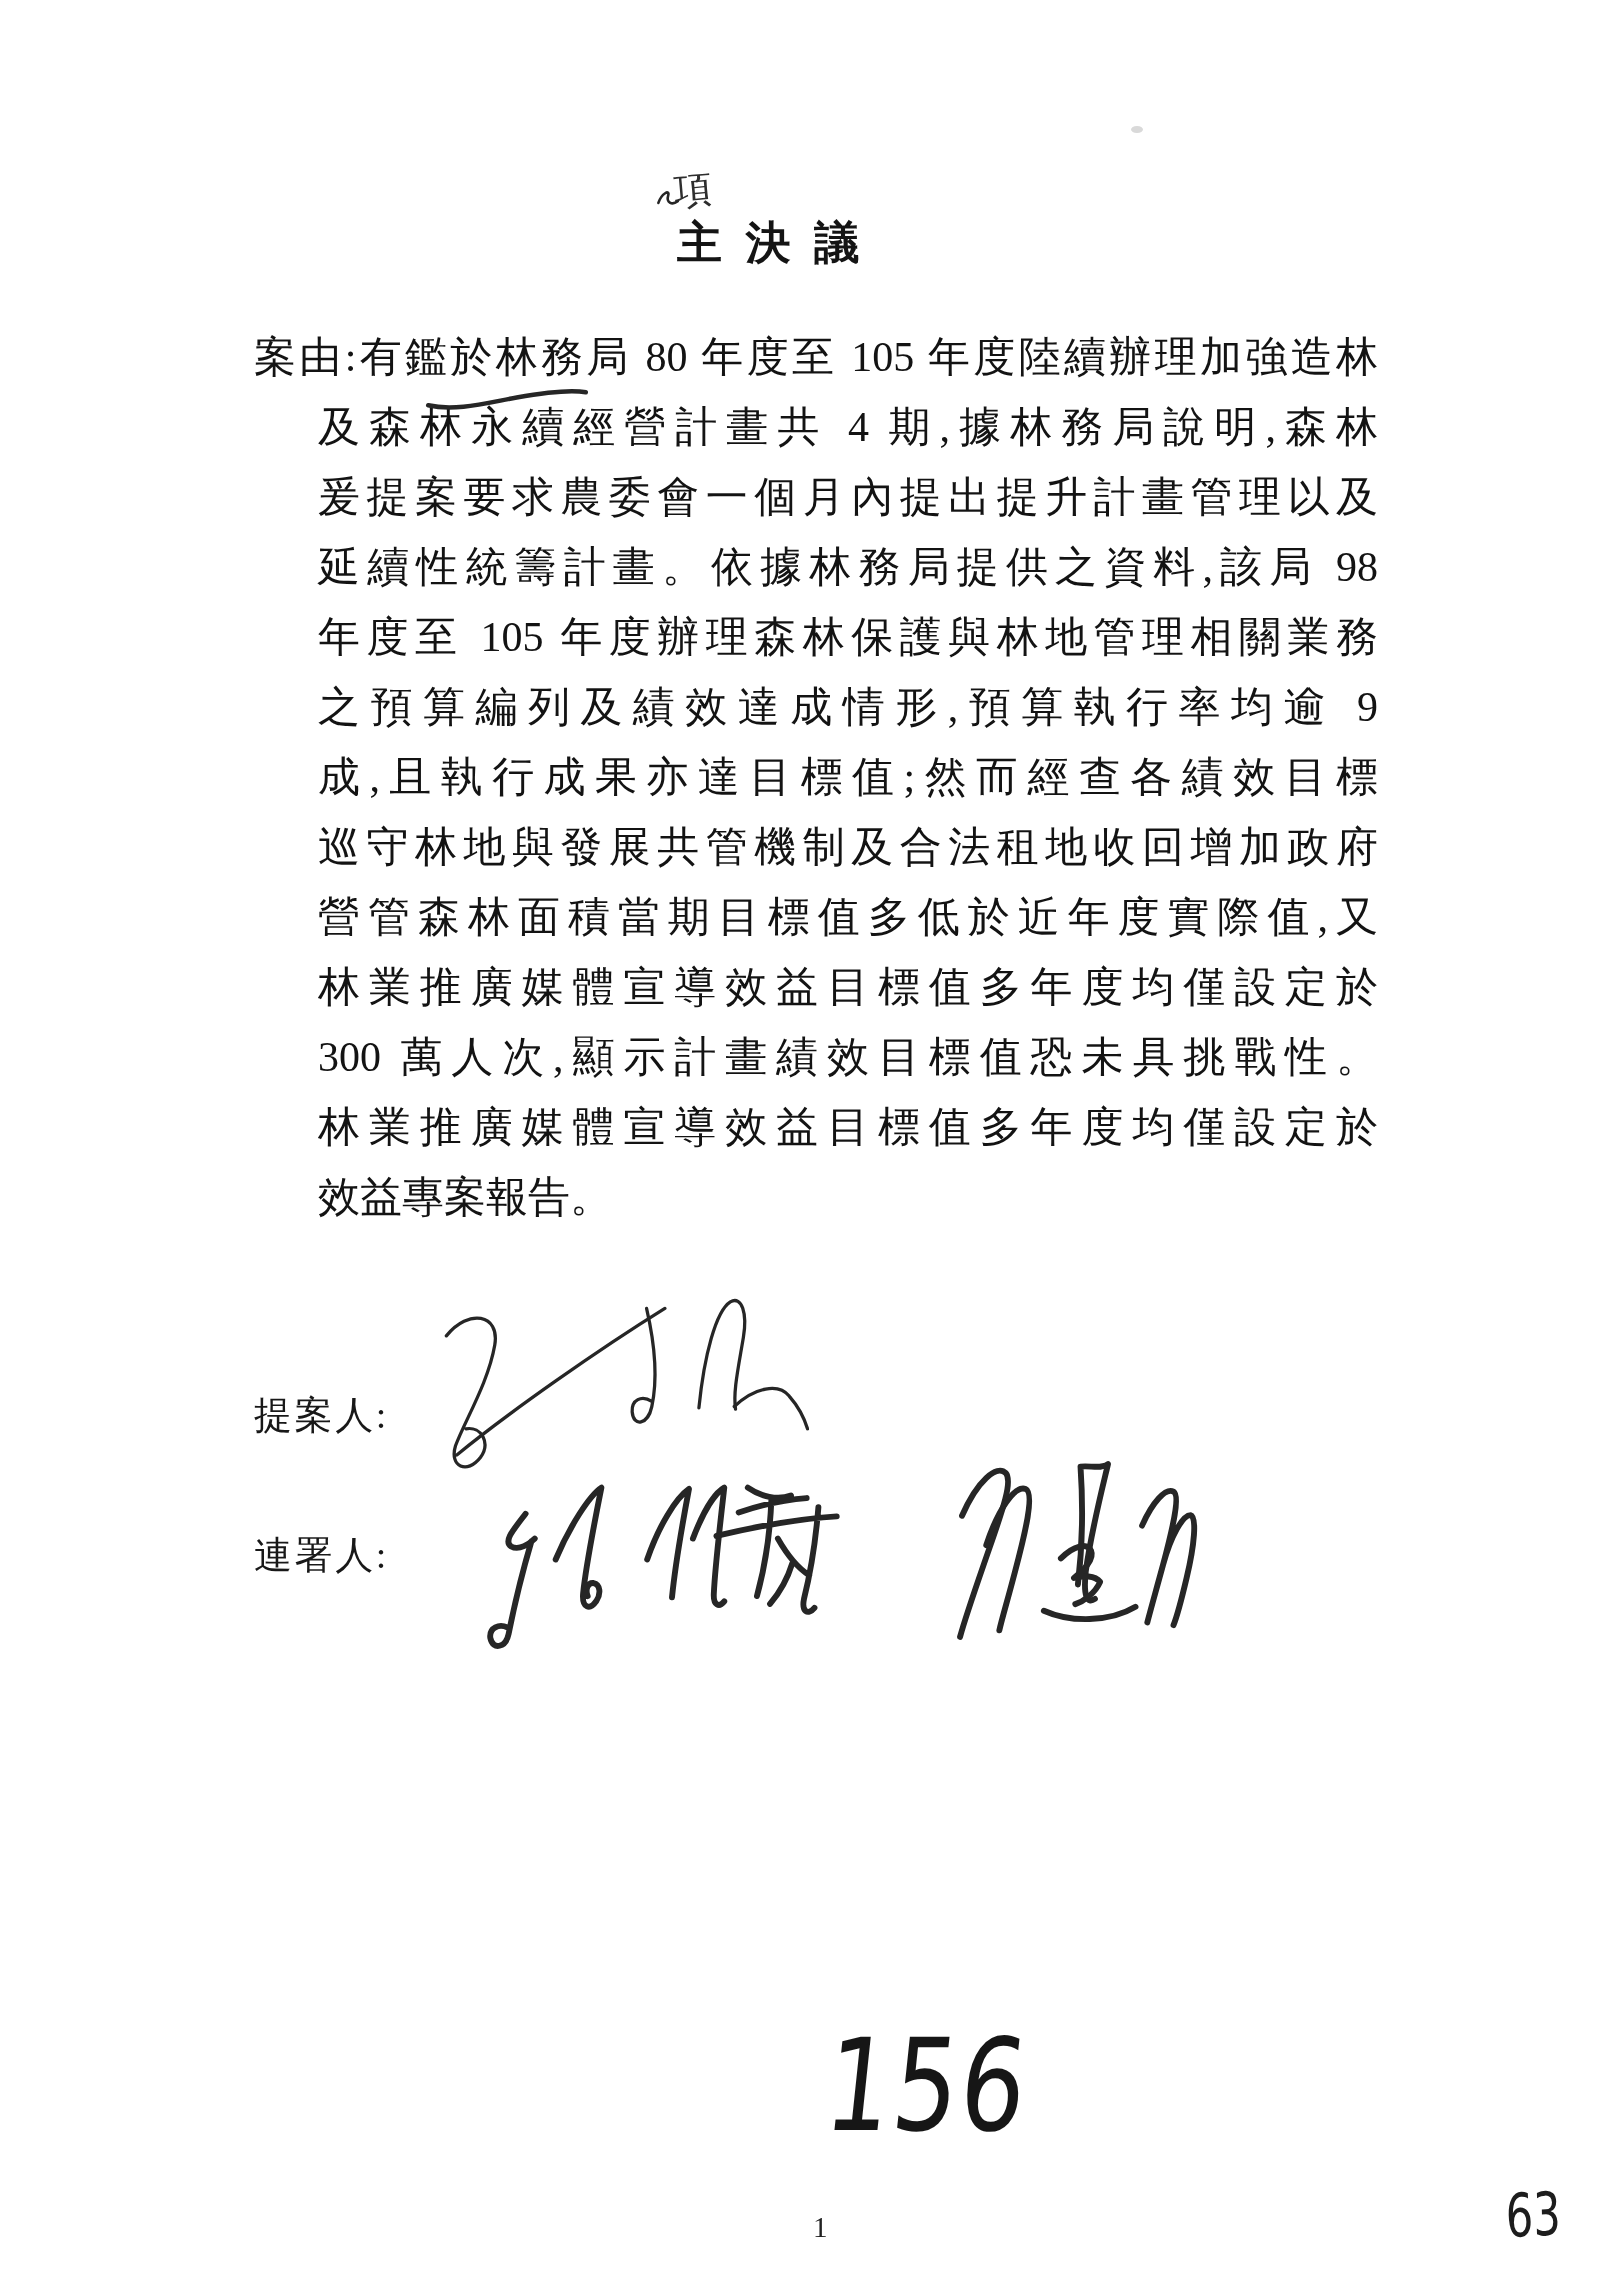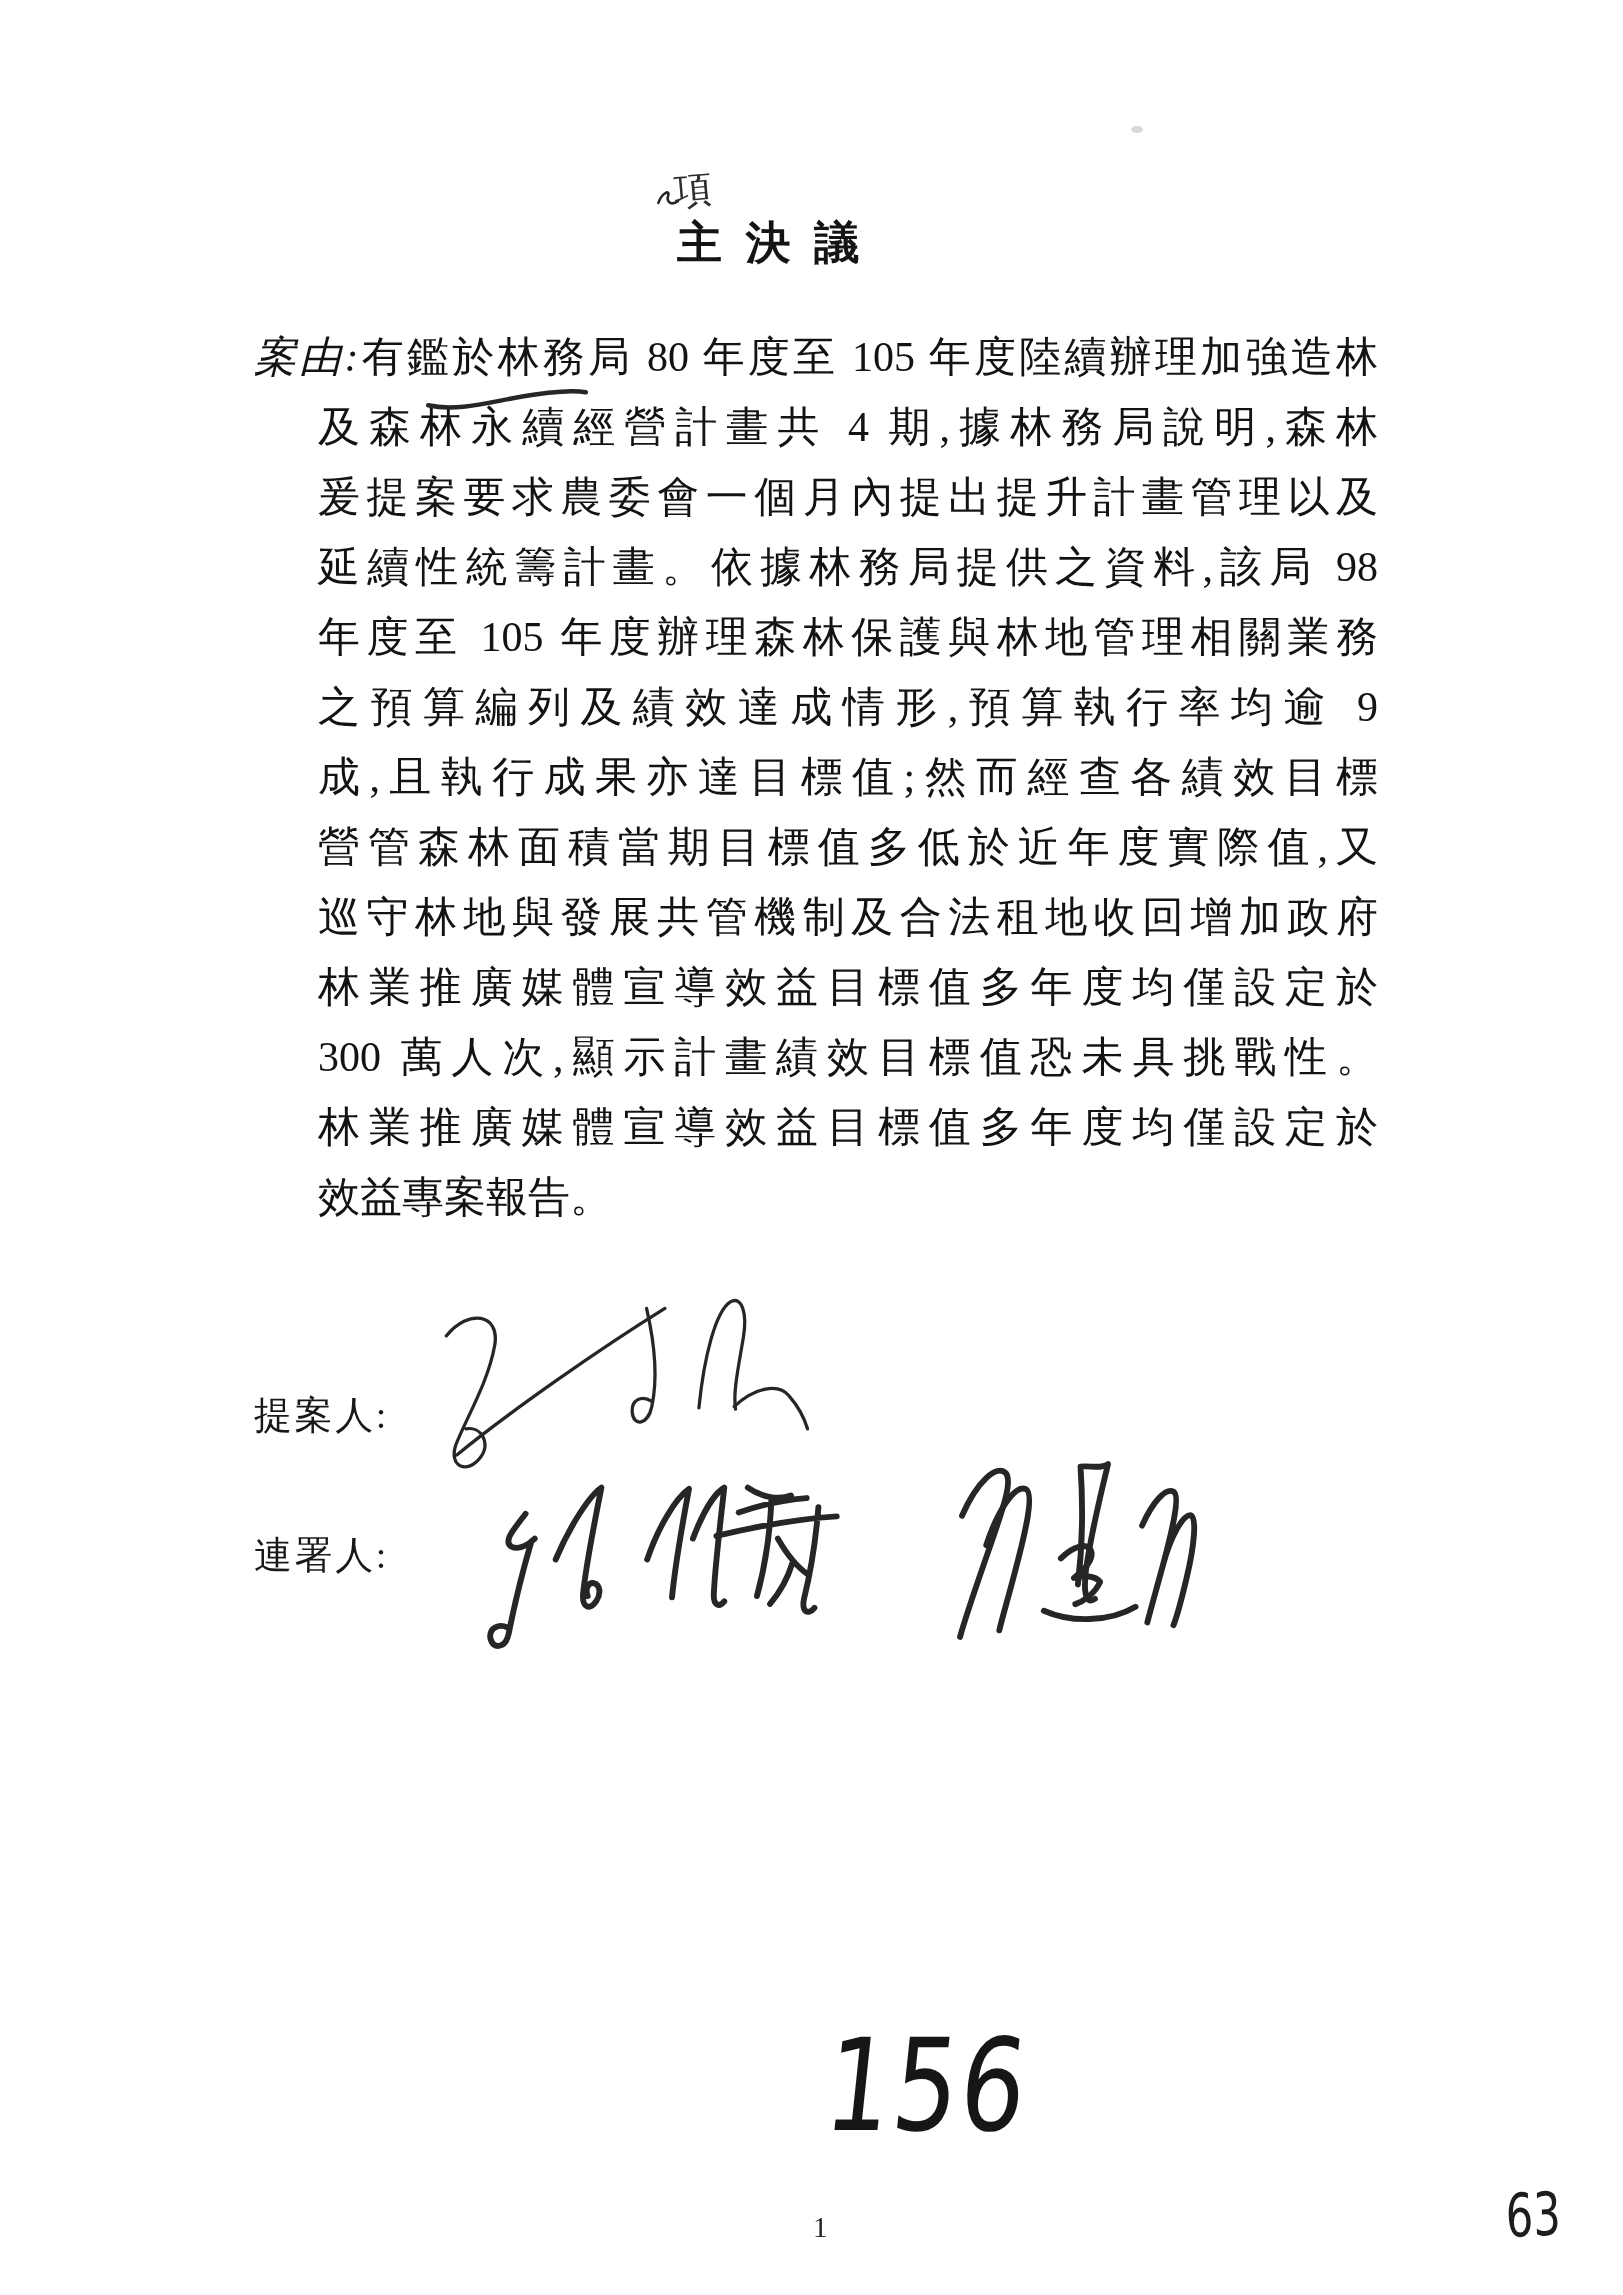--- a/index.html
+++ b/index.html
@@ -25,21 +25,21 @@
   .body-block{
     left:254px;top:322px;width:1124px;
     font-size:42px;line-height:70px;color:#131313;
   }
   .line{
     text-align:justify;text-align-last:justify;
     height:70px;white-space:nowrap;
   }
   .line.indent{margin-left:64px;}
   .line.short{text-align-last:left;white-space:normal;font-family:Liberation Serif, serif;}
-  .case-label{display:inline;font-style:italic;}
+  .case-label{display:inline;}
   
   .sig-label{font-size:38px;color:#181818;letter-spacing:2.6px;white-space:nowrap;margin-top:12px;}
   
   .hw-number-big{
     left:833px;top:2022px;font-size:128px;color:#161616;
     font-family:"DejaVu Sans","Liberation Sans",sans-serif;
     transform:skewX(-6deg) scaleX(.8);transform-origin:left top;
     letter-spacing:2.6px;line-height:1;
   }
   .page-number{
@@ -70,22 +70,22 @@
 <h1 class="abs doc-title">主決議</h1>
 
 <div class="abs body-block">
   <div class="line"><span class="case-label">案由:</span><span>有鑑於林務局 80 年度至 105 年度陸續辦理加強造林</span></div>
   <div class="line indent">及森林永續經營計畫共 4 期,據林務局說明,森林</div>
   <div class="line indent">爰提案要求農委會一個月內提出提升計畫管理以及</div>
   <div class="line indent">延續性統籌計畫。依據林務局提供之資料,該局 98</div>
   <div class="line indent">年度至 105 年度辦理森林保護與林地管理相關業務</div>
   <div class="line indent">之預算編列及績效達成情形,預算執行率均逾 9</div>
   <div class="line indent">成,且執行成果亦達目標值;然而經查各績效目標</div>
+  <div class="line indent">巡守林地與發展共管機制及合法租地收回增加政府</div>
   <div class="line indent">營管森林面積當期目標值多低於近年度實際值,又</div>
-  <div class="line indent">巡守林地與發展共管機制及合法租地收回增加政府</div>
   <div class="line indent">林業推廣媒體宣導效益目標值多年度均僅設定於</div>
   <div class="line indent">300 萬人次,顯示計畫績效目標值恐未具挑戰性。</div>
   <div class="line indent">林業推廣媒體宣導效益目標值多年度均僅設定於</div>
   <div class="line indent short">效益專案報告。</div>
 </div>
 
 <svg class="abs mark" style="left:422px;top:382px;" width="170" height="31" viewBox="0 0 260 48">
   <path d="M8,36 C50,46 100,32 145,24 C190,16 232,12 252,16" stroke-width="7"></path>
 </svg>
 

